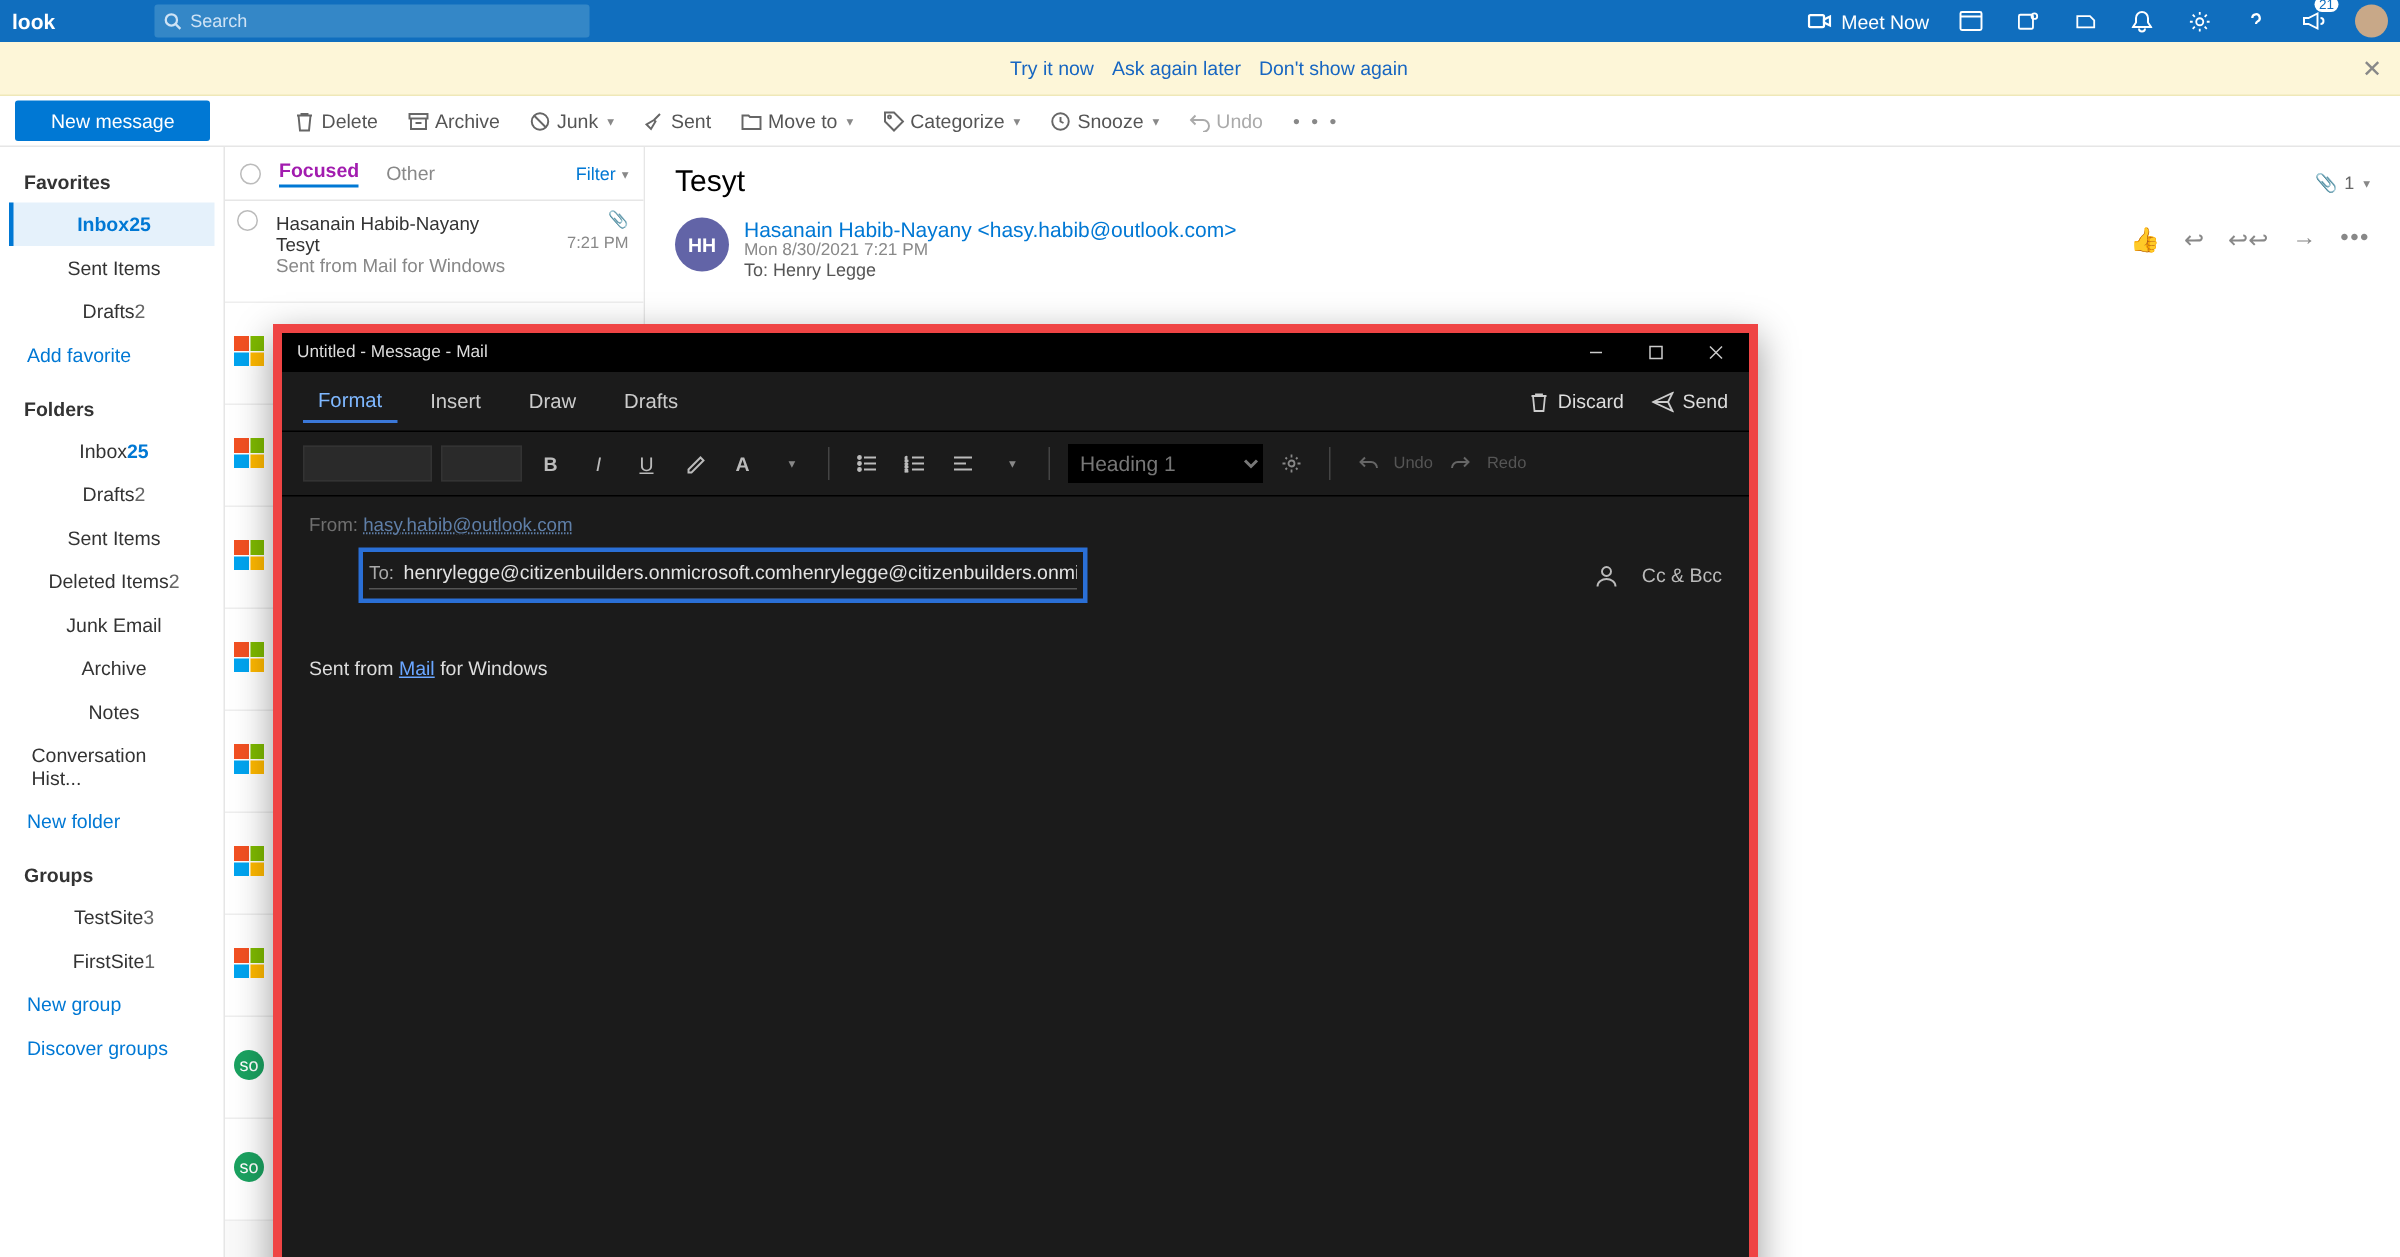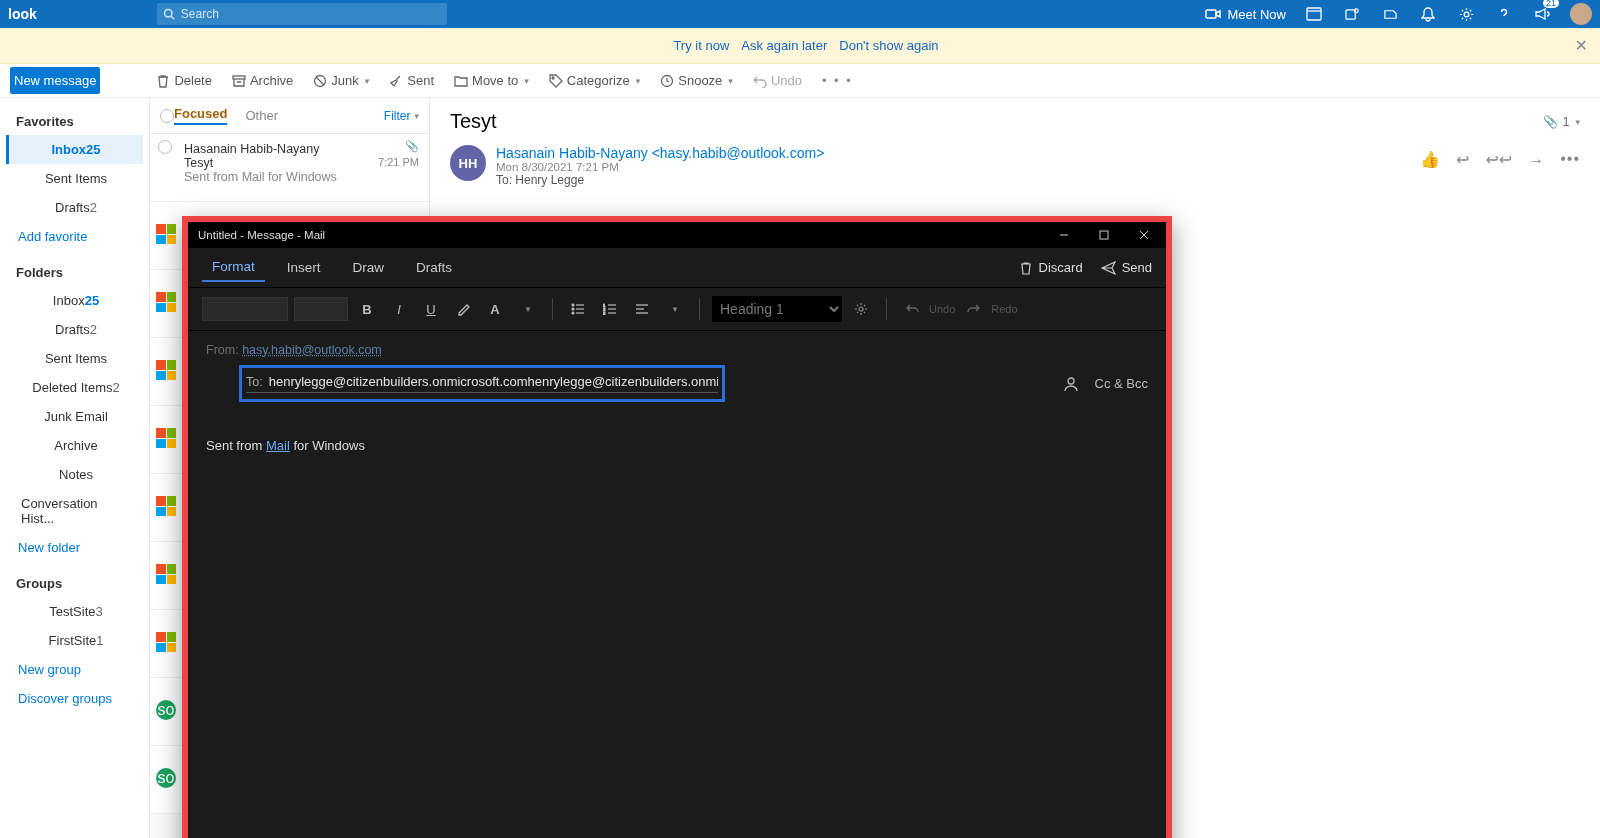--- a/index.html
+++ b/index.html
@@ -1,61 +1,61 @@
 <!DOCTYPE html>
 <html><head>
 <meta charset="utf-8">
 <style>
 * { margin: 0; padding: 0; box-sizing: border-box; font-family: "Segoe UI", Arial, sans-serif; }
 body { width: 1600px; height: 838px; overflow: hidden; background: #fff; }
 
 
 .topbar { height: 28px; background: #106ebe; display: flex; align-items: center; color: #fff; padding: 0 8px; }
-.brand { font-weight: 600; font-size: 14px; margin-right: 120px; }
+.brand { font-weight: 600; font-size: 14px; margin-right: 66px; }
 .search-box { width: 290px; height: 22px; background: #3487c7; border-radius: 2px; display: flex; align-items: center; padding: 0 6px; font-size: 12px; color: #cfe3f5; }
 .search-box svg { margin-right: 6px; }
 .top-right { margin-left: auto; display: flex; align-items: center; gap: 18px; }
 .top-icon { position: relative; display: flex; align-items: center; justify-content: center; width: 20px; height: 20px; cursor: pointer; }
 .badge-count { position: absolute; top: -6px; right: -7px; background: #fff; color: #106ebe; font-size: 9px; border-radius: 8px; padding: 0 3px; }
 .avatar-img { width: 22px; height: 22px; border-radius: 50%; background: #c8a888; }
 .meet-now { font-size: 13px; cursor: pointer; display:flex; align-items:center; gap:6px;}
 
 
 .banner { height: 36px; background: #fdf6d8; border-bottom: 1px solid #efe8b8; display: flex; align-items: center; justify-content: center; font-size: 13px; color: #333; position:relative;}
 .banner a { color: #1766c1; margin-left: 12px; text-decoration: none; cursor:pointer;}
 .banner .close-x { position:absolute; right:12px; color:#888; cursor:pointer; font-size:16px;}
 
 
 .toolbar { height: 34px; display: flex; align-items: center; border-bottom: 1px solid #e6e6e6; padding-left: 10px; gap: 4px; }
-.btn-new { background: #0078d4; color: #fff; border: none; padding: 6px 4px; font-size: 13px; border-radius: 2px; cursor: pointer; }
+.btn-new { background: #0078d4; color: #fff; border: none; padding: 6px 24px; font-size: 13px; border-radius: 2px; cursor: pointer; }
 .tb-item { display: flex; align-items: center; gap: 4px; padding: 4px 8px; color: #555; font-size: 13px; cursor: pointer; }
 .tb-icon { width: 14px; height: 14px; display: inline-flex; }
 .chev { font-size: 9px; color: #888; margin-left: 2px; }
 
 
 .main { display: flex; height: calc(838px - 28px - 36px - 34px); }
 
 
 .sidebar { width: 150px; border-right: 1px solid #e6e6e6; padding: 10px 6px; font-size: 13px; color: #333; overflow:hidden;}
 .side-title { font-weight: 600; padding: 6px 10px; color: #333; }
 .side-item { display: flex; justify-content: center; padding: 7px 12px; cursor: pointer; border-left: 3px solid transparent; }
 .side-item.active { background: #e5f1fb; color: #0078d4; font-weight: 600; border-left: 3px solid #0078d4; }
 .side-count { color: #0078d4; font-weight:600;}
 .side-count.gray { color:#666; font-weight:normal;}
 .side-link { color: #0078d4; padding: 7px 12px; cursor: pointer; }
 
 
 .msg-list { width: 280px; border-right: 1px solid #e6e6e6; background:#f9f9f9; }
 .msg-head { display: flex; align-items: center; padding: 8px 10px; border-bottom: 1px solid #e6e6e6; font-size: 13px; background:#fff;}
-.tab-sel { color: #a16207; font-weight: 600; border-bottom: 2px solid #0078d4; padding-bottom: 2px; }
+.tab-sel { color: #a21caf; font-weight: 600; border-bottom: 2px solid #0078d4; padding-bottom: 2px; margin-left:12px;}
 .tab-unsel { color: #888; margin-left: 18px; }
 .filter { margin-left: auto; color: #0078d4; font-size: 12px; display:flex; align-items:center; gap:2px;}
 .msg-card { padding: 8px 10px 8px 34px; border-bottom: 1px solid #eee; font-size: 12.5px; position:relative; background:#fff; height:68px;}
 .msg-avatar { position:absolute; left:6px; top:22px; width:20px; height:20px; border-radius:3px; display:grid; grid-template-columns:1fr 1fr; grid-template-rows:1fr 1fr; gap:1px;}
-.msg-avatar.circle { border-radius:50%; background:#1aa260; grid-template-columns:1fr; grid-template-rows:1fr; display:flex;align-items:center;justify-content:center;color:#fff;font-size:16px;}
+.msg-avatar.circle { border-radius:50%; background:#1aa260; grid-template-columns:1fr; grid-template-rows:1fr; display:flex;align-items:center;justify-content:center;color:#fff;font-size:12px;}
 .msg-avatar .q1{background:#f25022;} .msg-avatar .q2{background:#7fba00;} .msg-avatar .q3{background:#00a4ef;} .msg-avatar .q4{background:#ffb900;}
 .msg-sender { color:#333; }
 .msg-subj { color:#333; }
 .msg-time { position:absolute; right:10px; top:22px; color:#888; font-size:11px;}
 .msg-att { position:absolute; right:10px; top:6px; color:#888; font-size:11px;}
 .msg-prev { color:#888; white-space:nowrap; overflow:hidden; text-overflow:ellipsis; }
 .msg-radio { position:absolute; left:8px; top:6px; width:14px;height:14px;border:1px solid #bbb; border-radius:50%;}
 .select-all { width:14px;height:14px;border:1px solid #bbb; border-radius:50%; display:inline-block;}
 
 

